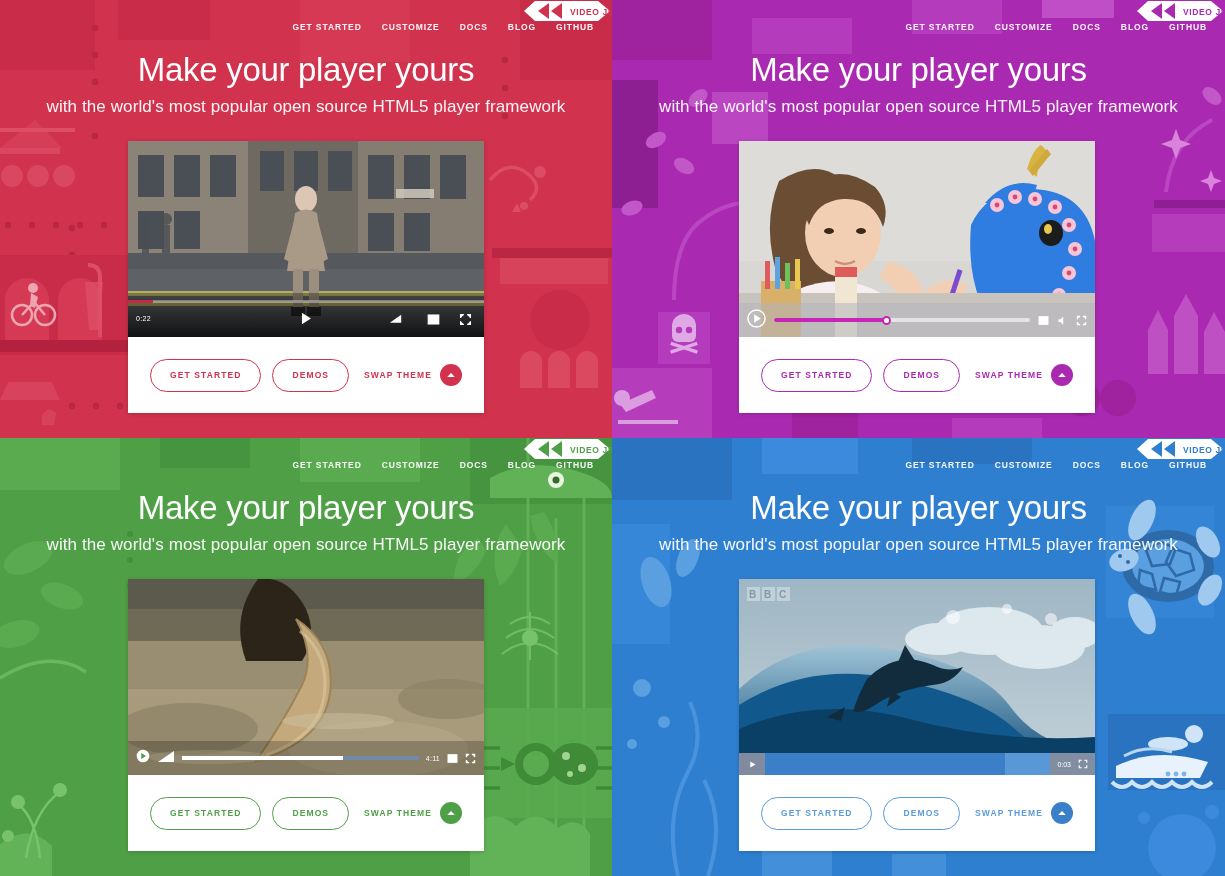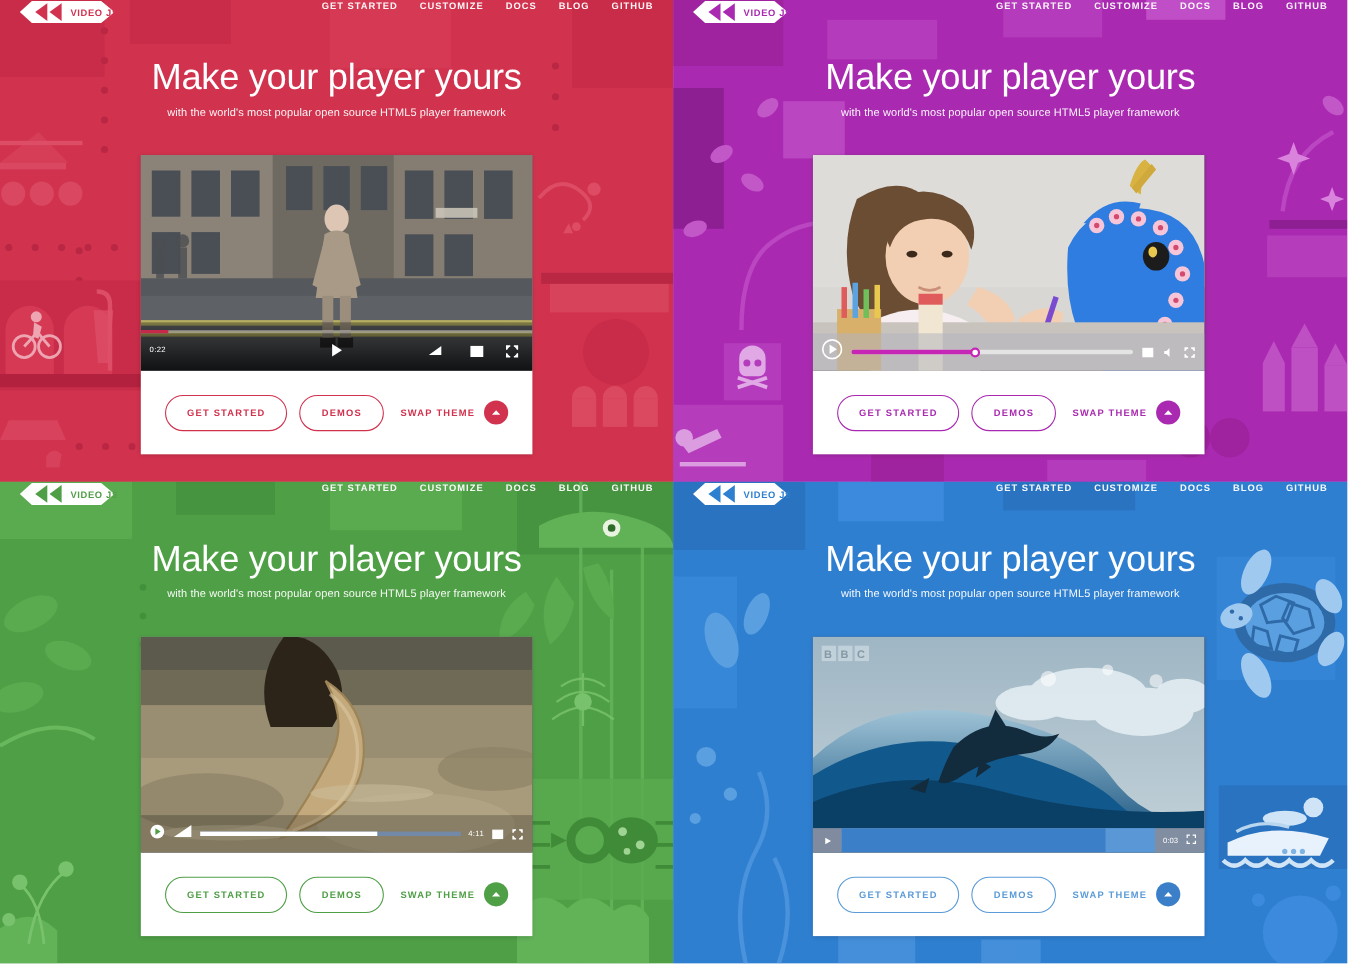--- a/index.html
+++ b/index.html
@@ -16,21 +16,21 @@
   }
   .panel { position:relative; overflow:hidden; }
 
   
   .bg { position:absolute; inset:0; overflow:hidden; }
   .bg svg { position:absolute; inset:0; width:100%; height:100%; }
 
   
   .topbar {
     position:absolute; top:0; left:0; right:0; height:62px;
-    display:flex; align-items:flex-start; z-index:5;
+    display:flex; align-items:flex-end; z-index:5;flex-direction:column;
   }
   .logo {
     position:relative; margin-left:18px;
     display:flex; align-items:center; height:22px;
   }
   .logo svg { display:block; }
   .nav {
     margin-left:auto; margin-right:18px;
     display:flex; align-items:center; gap:20px;
   }
@@ -40,21 +40,21 @@
     white-space:nowrap; opacity:.95;
   }
 
   
   .hero { position:absolute; top:52px; left:0; right:0; text-align:center; z-index:4; }
   .hero h1 {
     color:#fff; font-weight:normal;
     font-size:33px; line-height:1.12; letter-spacing:-0.3px;
   }
   .hero p {
-    color:#fff; font-size:10px; margin-top:8px; opacity:.95; letter-spacing:.1px;
+    color:#fff; font-size:17px; margin-top:8px; opacity:.95; letter-spacing:.1px;
   }
 
   
   .card {
     position:absolute; left:128px; top:141px;
     width:356px; height:272px;
     background:#fff; z-index:6;
     box-shadow:0 1px 4px rgba(0,0,0,.18);
     display:flex; flex-direction:column;
   }

